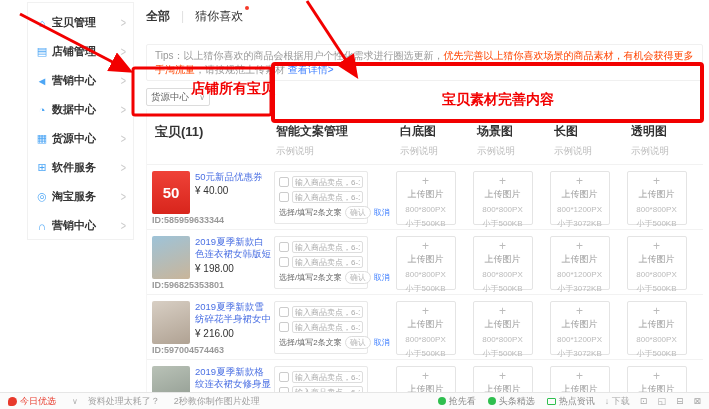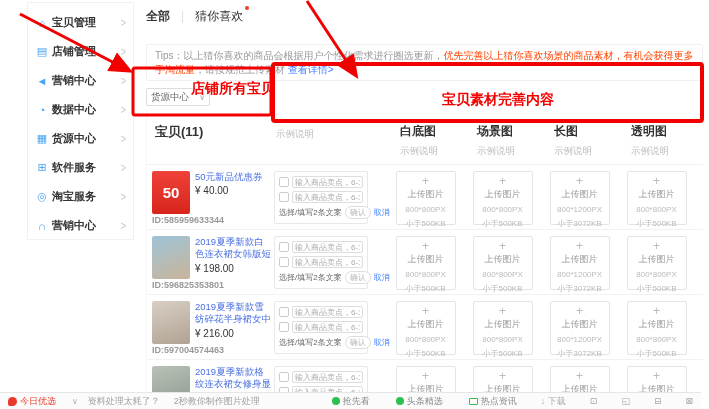--- a/index.html
+++ b/index.html
@@ -68,28 +68,28 @@
   .up-box{width:60px;height:54px;border:1px solid #e4e4e4;border-radius:2px;text-align:center;
     box-sizing:border-box;padding-top:5px;cursor:pointer;background:#fff;}
   .up-plus{color:#bbb;font-size:12px;line-height:9px;}
   .up-label{font-size:9px;color:#999;margin-top:2px;}
   .up-size{font-size:8px;color:#bbb;margin-top:4px;line-height:1.25;}
   
   .overlay{position:absolute;left:0;top:0;z-index:50;pointer-events:none;}
   .ann-text{position:absolute;z-index:51;color:#f20000;font-weight:bold;font-size:14px;
     white-space:nowrap;pointer-events:none;}
   
-  .taskbar{position:absolute;left:0;right:8px;bottom:0;height:17px;background:#fbfbfb;
+  .taskbar{position:absolute;left:0;right:0;bottom:0;height:17px;background:#fbfbfb;
     border-top:1px solid #e6e6e6;display:flex;align-items:center;font-size:9px;color:#999;
     padding:0 8px;z-index:60;box-sizing:border-box;}
   .tb-flame{width:9px;height:9px;border-radius:50% 50% 50% 2px;background:#e8392b;margin-right:3px;flex:none;}
   .tb-brand{color:#e8392b;}
   .tb-caret{color:#b0b0b0;margin:0 10px 0 16px;font-size:8px;}
   .tb-marquee{color:#a0a0a0;margin-right:14px;white-space:nowrap;}
-  .tb-right{margin-left:auto;display:flex;align-items:center;gap:14px;}
+  .tb-right{margin-left:auto;display:flex;align-items:center;}
   .tb-item{display:flex;align-items:center;margin-left:12px;color:#8a8a8a;cursor:pointer;}
   .tb-green{width:8px;height:8px;border-radius:50%;background:#2fbf4f;margin-right:3px;flex:none;}
   .tb-screen{width:9px;height:7px;border:1px solid #2fbf4f;border-radius:1px;margin-right:3px;flex:none;box-sizing:border-box;}
   .tb-ico{margin-left:10px;color:#a8a8a8;font-size:9px;cursor:pointer;}
 </style>
 </head>
 <body>
 
 <div class="sidebar" id="sidebar">
     <div class="side-item">
@@ -153,20 +153,21 @@
     <span>货源中心</span>
     <span class="caret">∨</span>
   </div>
 
   <div class="table">
     <div class="thead">
       <div class="col-product">
         <div class="h-label h-label-product">宝贝(11)</div>
       </div>
       <div class="col-copy">
+        <div class="h-label">智能文案管理</div>
         <div class="h-hint">示例说明</div>
       </div>
       <div class="up-cols-head" id="img-headers">
           <div class="col-img">
             <div class="h-label">白底图</div>
             <div class="h-hint">示例说明</div>
           </div>
           <div class="col-img">
             <div class="h-label">场景图</div>
             <div class="h-hint">示例说明</div>

